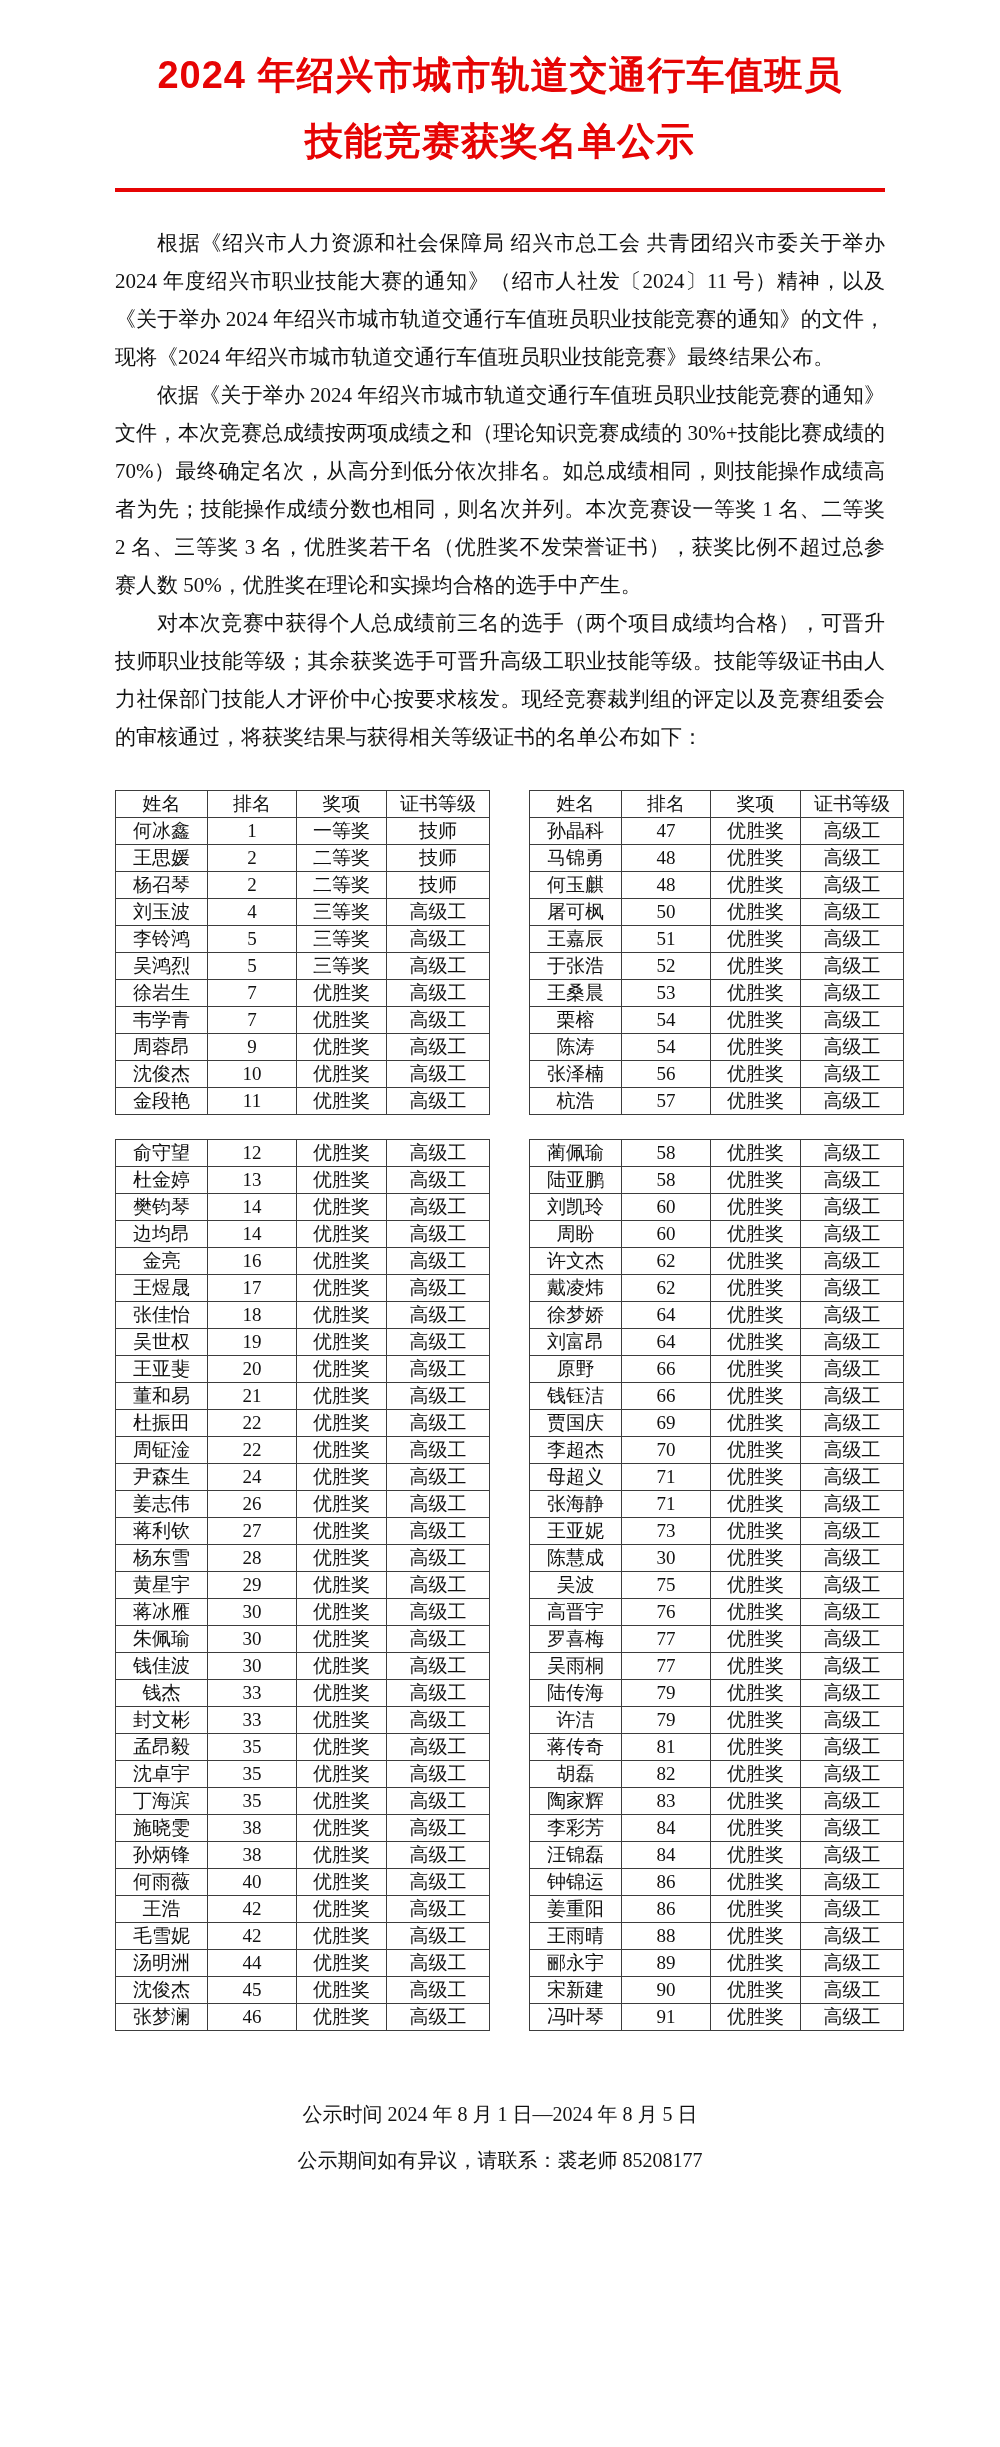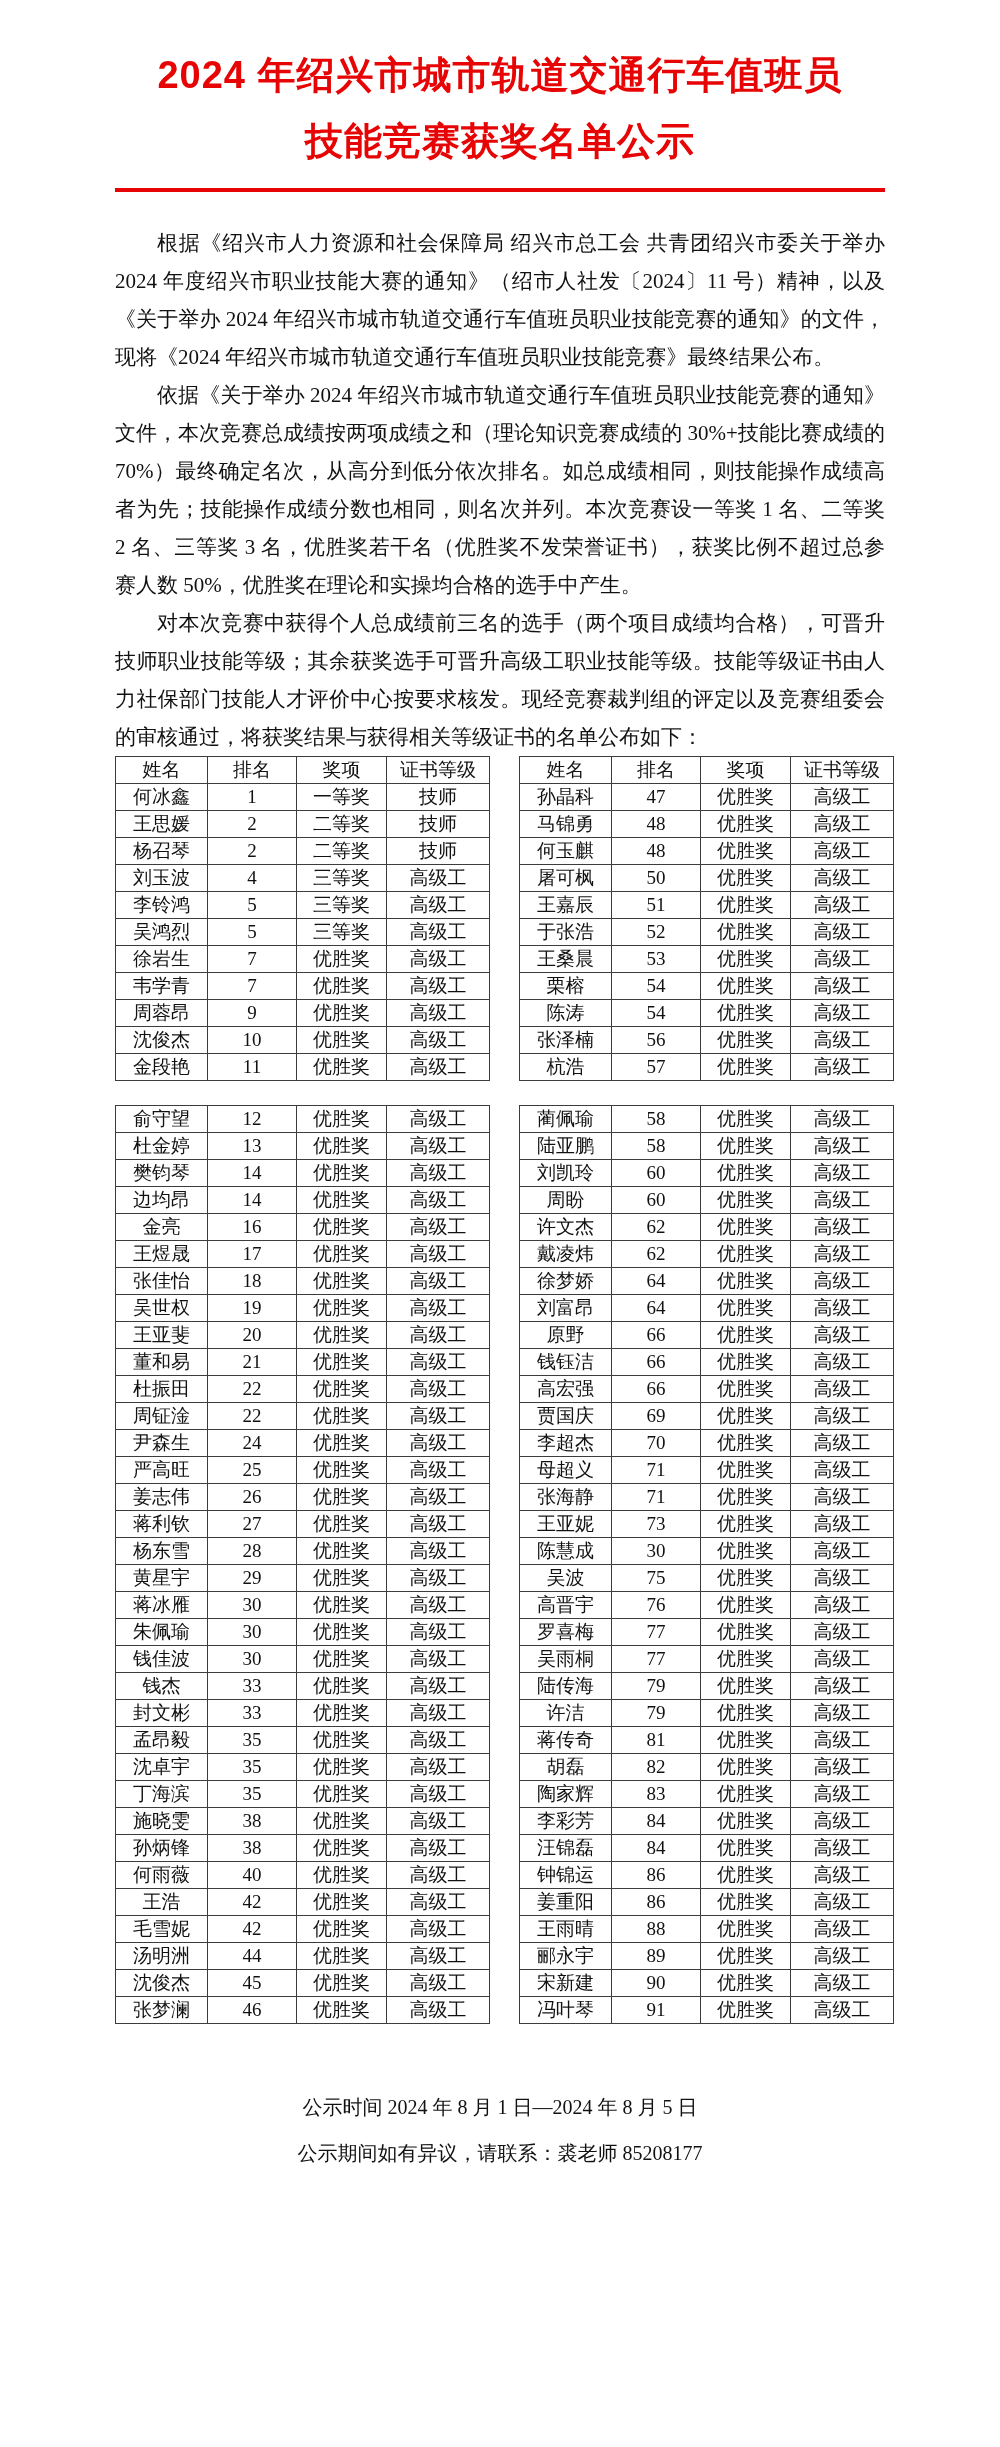--- a/index.html
+++ b/index.html
@@ -31,21 +31,22 @@
   .body-text { margin-top:32px;font-family:Liberation Serif, serif; }
   .body-text p {
     margin:0;
     font-size:21px;
     line-height:38px;
     text-align:justify;
     text-indent:2em;
   }
   .tables-row {
     display:flex;
-    gap:30px;
+    gap:40px;
+    margin-top:34px;
   }
   .tcol {
     display:flex;
     flex-direction:column;
     gap:24px;
     width:374px;
   }
   table {
     border-collapse:collapse;
     width:100%;
@@ -257,26 +258,20 @@
               <td>优胜奖</td>
               <td>高级工</td>
             </tr>
             <tr>
               <td>尹森生</td>
               <td>24</td>
               <td>优胜奖</td>
               <td>高级工</td>
             </tr>
             <tr>
-              <td>严高旺</td>
-              <td>25</td>
-              <td>优胜奖</td>
-              <td>高级工</td>
-            </tr>
-            <tr>
               <td>姜志伟</td>
               <td>26</td>
               <td>优胜奖</td>
               <td>高级工</td>
             </tr>
             <tr>
               <td>蒋利钦</td>
               <td>27</td>
               <td>优胜奖</td>
               <td>高级工</td>
@@ -541,26 +536,20 @@
               <td>优胜奖</td>
               <td>高级工</td>
             </tr>
             <tr>
               <td>钱钰洁</td>
               <td>66</td>
               <td>优胜奖</td>
               <td>高级工</td>
             </tr>
             <tr>
-              <td>高宏强</td>
-              <td>66</td>
-              <td>优胜奖</td>
-              <td>高级工</td>
-            </tr>
-            <tr>
               <td>贾国庆</td>
               <td>69</td>
               <td>优胜奖</td>
               <td>高级工</td>
             </tr>
             <tr>
               <td>李超杰</td>
               <td>70</td>
               <td>优胜奖</td>
               <td>高级工</td>

